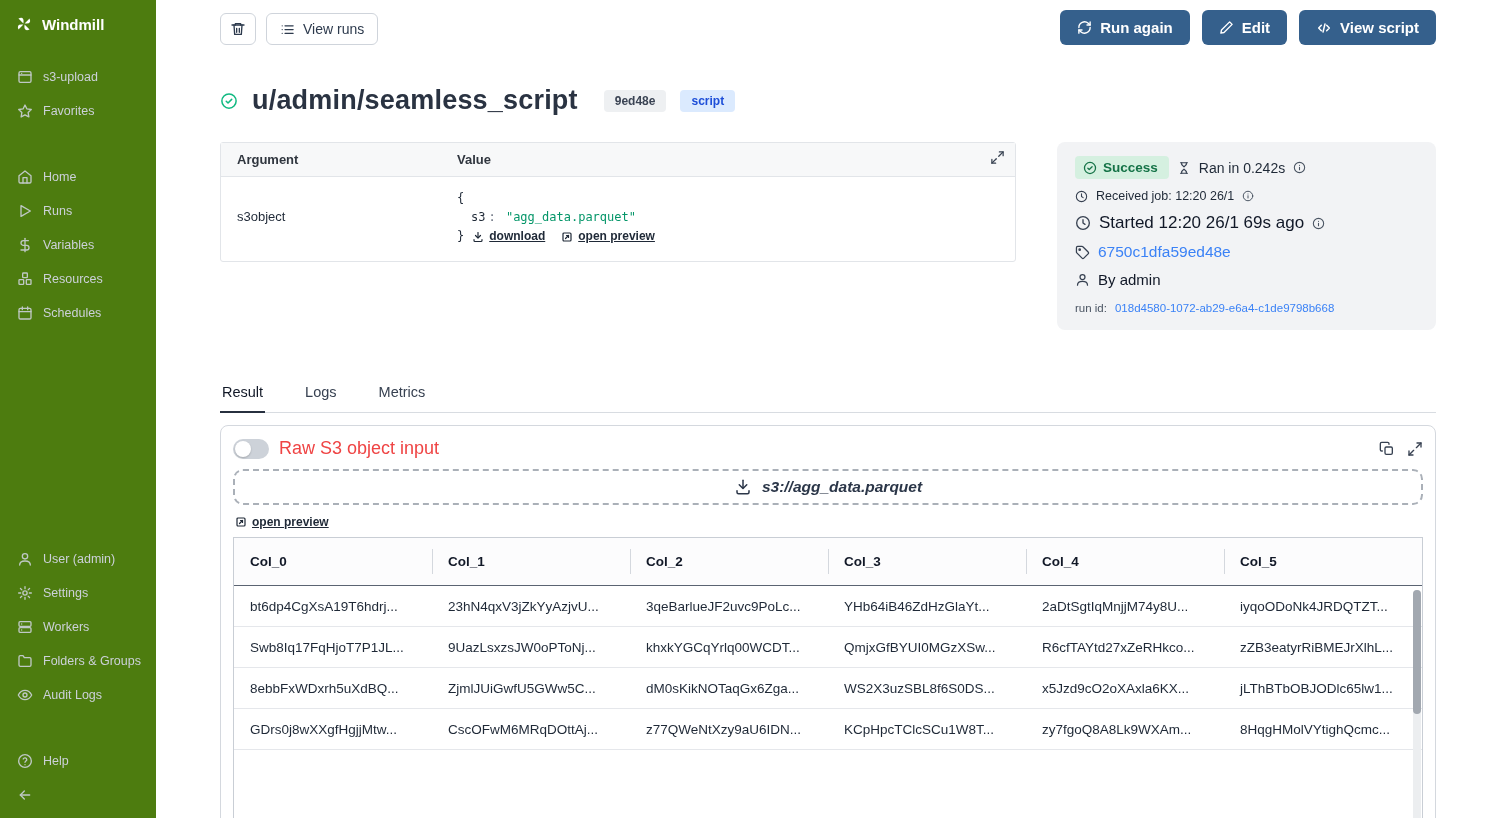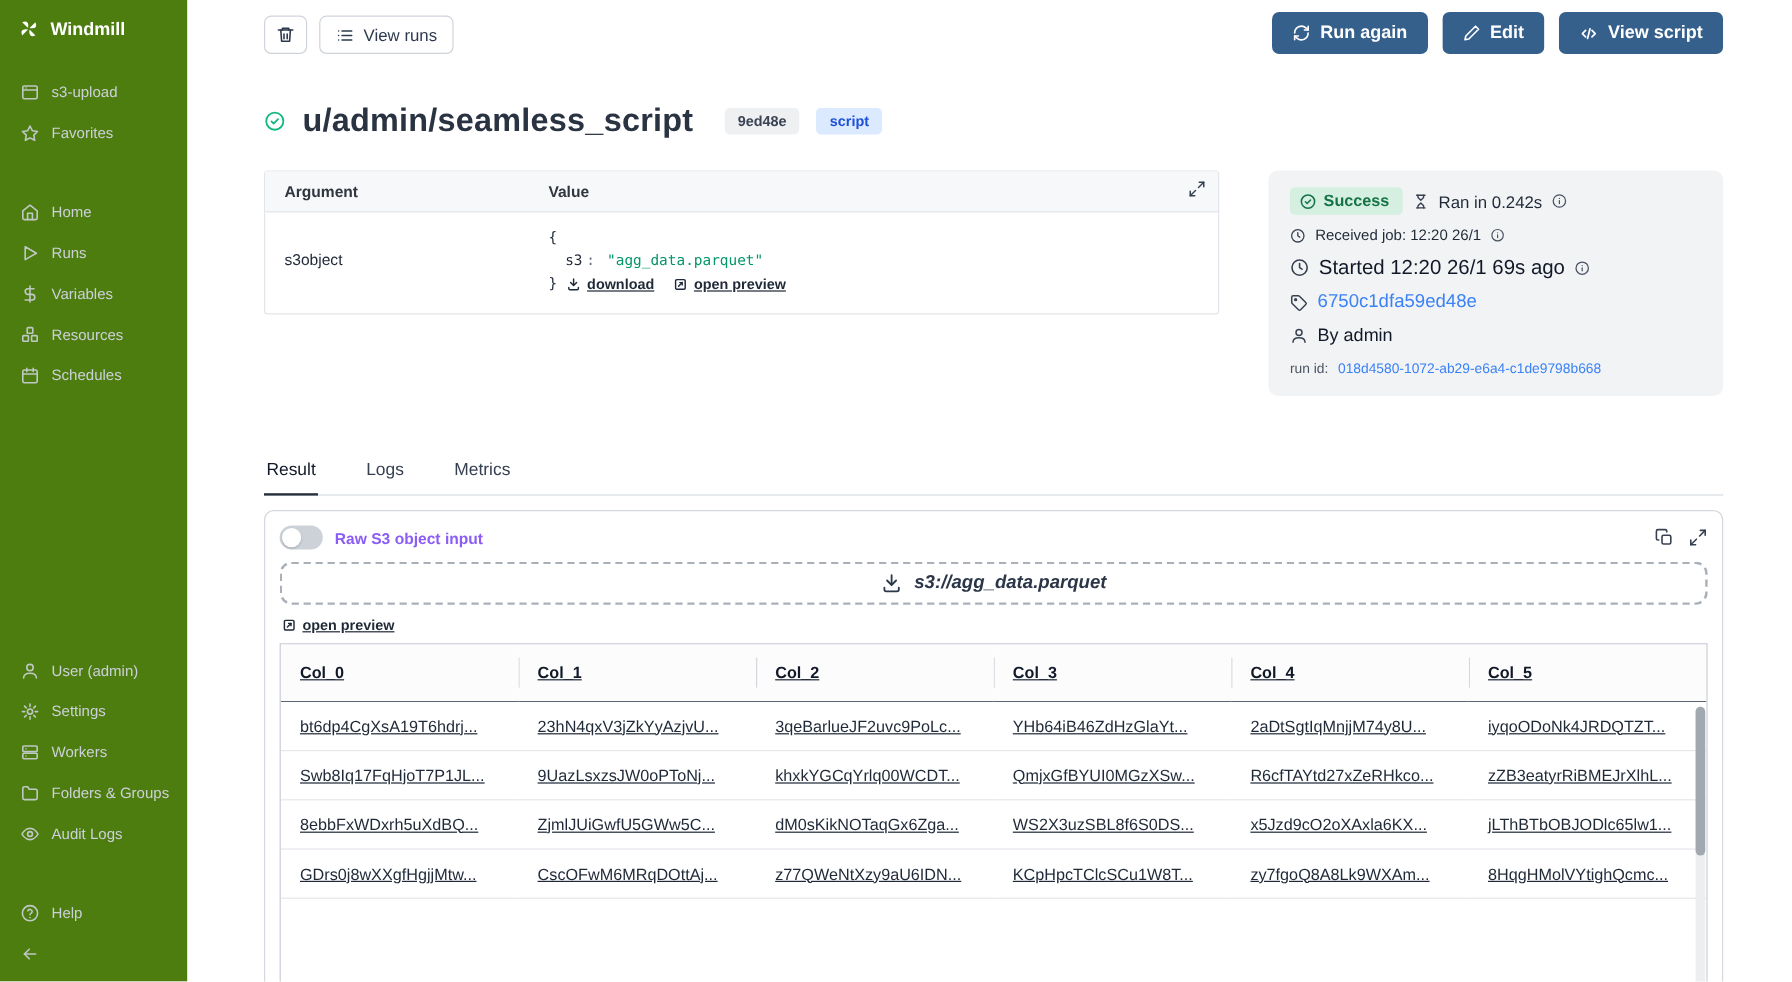--- a/index.html
+++ b/index.html
@@ -68,28 +68,28 @@
   .tabs { margin-top:54px; display:flex; gap:38px; border-bottom:1px solid #d8dce1; }
   .tab { padding:0 2px 12px; font-size:14.5px; color:#374151; cursor:pointer; position:relative; }
   .tab.active { color:#111827; font-weight:500; }
   .tab.active:after { content:""; position:absolute; left:0; right:0; bottom:-1px; height:2px; background:#27303f; }
 
   .result-panel { margin-top:12px; border:1px solid #d4d8de; border-radius:8px; padding:12px; height:520px; position:relative; background:#fff; }
   .panel-top { display:flex; align-items:center; justify-content:space-between; }
   .toggle-group { display:flex; align-items:center; gap:10px; }
   .toggle { width:36px; height:20px; border-radius:10px; background:#cdd2d9; position:relative; cursor:pointer; flex-shrink:0; }
   .toggle-knob { position:absolute; top:2px; left:2px; width:16px; height:16px; border-radius:50%; background:#fff; box-shadow:0 1px 2px rgba(0,0,0,.2); }
-  .toggle-label { font-size:13px; font-weight:700; color:#8b5cf6; }
+  .toggle-label { font-size:18px; font-weight:400; color:#ef4444; }
   .panel-icons { display:flex; gap:12px; color:#374151; }
   .panel-icons > span { display:flex; cursor:pointer; }
   .s3-dropzone { margin-top:10px; border:2px dashed #aab0b8; border-radius:10px; height:36px; display:flex; align-items:center; justify-content:center; gap:10px; color:#2b3648; font-size:15.5px; font-weight:600; cursor:pointer;font-style:italic; }
   .preview-row { margin:10px 2px 8px; display:flex; }
 
   .data-table-wrap { position:relative; border:1px solid #c9ced5; height:380px; overflow:hidden; background:#fff; }
-  table.data { width:100%; border-collapse:collapse; table-layout:fixed;text-decoration:underline; }
+  table.data { width:100%; border-collapse:collapse; table-layout:fixed; }
   .data th { text-align:left; font-size:13.5px; font-weight:700; color:#111827; padding:16px 16px; background:#fcfcfd; border-bottom:1px solid #5b6472; position:relative; white-space:nowrap; overflow:hidden; }
   .data th + th:before { content:""; position:absolute; left:0; top:11px; bottom:11px; width:1px; background:#d4d8de; }
   .data td { font-size:13.5px; color:#1f2937; padding:12.5px 16px; border-bottom:1px solid #e5e7eb; white-space:nowrap; overflow:hidden; text-overflow:ellipsis; }
   .vscroll { position:absolute; top:52px; right:1px; bottom:1px; width:8px; background:#eceef0; border-radius:4px; }
   .vthumb { position:absolute; top:0; left:0; width:8px; height:124px; background:#a2a8b0; border-radius:4px; cursor:grab; }
 </style>
 </head>
 <body>
 
 <div class="app">

